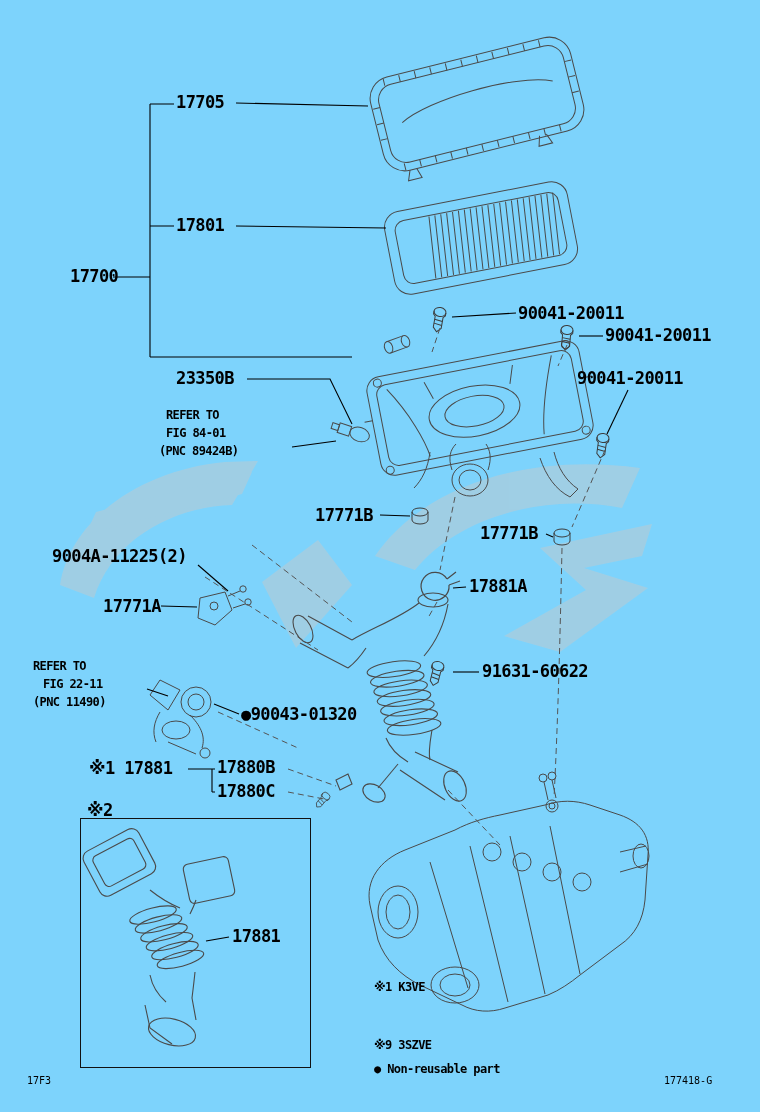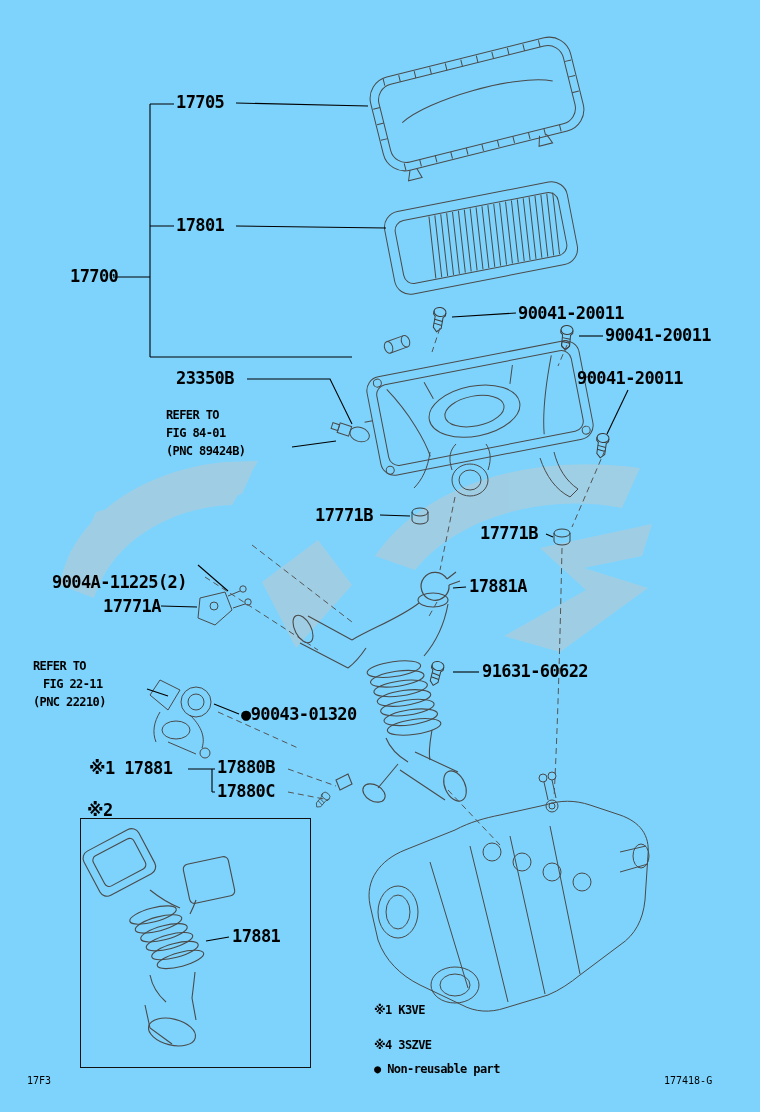--- a/index.html
+++ b/index.html
@@ -231,40 +231,40 @@
   <div class="lbl" style="left:176px; top:94px">17705</div>
   <div class="lbl" style="left:176px; top:217px">17801</div>
   <div class="lbl" style="left:70px;  top:268px">17700</div>
   <div class="lbl" style="left:518px; top:305px">90041-20011</div>
   <div class="lbl" style="left:605px; top:327px">90041-20011</div>
   <div class="lbl" style="left:577px; top:370px">90041-20011</div>
   <div class="lbl" style="left:176px; top:370px">23350B</div>
 
   <div class="lbl sm" style="left:166px; top:409px">REFER TO</div>
   <div class="lbl sm" style="left:166px; top:427px">FIG 84-01</div>
-  <div class="lbl sm" style="left:166px; top:445px">(PNC 89424B)</div>
+  <div class="lbl sm" style="left:159px; top:445px">(PNC 89424B)</div>
 
   <div class="lbl" style="left:315px; top:507px">17771B</div>
   <div class="lbl" style="left:480px; top:525px">17771B</div>
-  <div class="lbl" style="left:52px;  top:574px">9004A-11225(2)</div>
+  <div class="lbl" style="left:52px;  top:548px">9004A-11225(2)</div>
   <div class="lbl" style="left:469px; top:578px">17881A</div>
   <div class="lbl" style="left:103px; top:598px">17771A</div>
 
   <div class="lbl sm" style="left:33px; top:660px">REFER TO</div>
   <div class="lbl sm" style="left:43px; top:678px">FIG 22-11</div>
-  <div class="lbl sm" style="left:33px; top:696px">(PNC 22210)</div>
+  <div class="lbl sm" style="left:33px; top:696px">(PNC 11490)</div>
 
   <div class="lbl" style="left:482px; top:663px">91631-60622</div>
   <div class="lbl" style="left:241px; top:706px">●90043-01320</div>
   <div class="lbl" style="left:89px;  top:760px">※1 17881</div>
   <div class="lbl" style="left:217px; top:759px">17880B</div>
   <div class="lbl" style="left:217px; top:783px">17880C</div>
   <div class="lbl" style="left:87px;  top:802px">※2</div>
   <div class="lbl" style="left:232px; top:928px">17881</div>
 
-  <div class="lbl sm" style="left:374px; top:1004px">※1 K3VE</div>
-  <div class="lbl sm" style="left:374px; top:1039px">※4 3SZVE</div>
+  <div class="lbl sm" style="left:374px; top:981px">※1 K3VE</div>
+  <div class="lbl sm" style="left:374px; top:1039px">※9 3SZVE</div>
   <div class="lbl sm" style="left:374px; top:1063px">● Non-reusable part</div>
 
   <div class="footer" style="left:27px;  top:1075px">17F3</div>
   <div class="footer" style="left:664px; top:1075px">177418-G</div>
 
 </div>
 
 </body></html>

